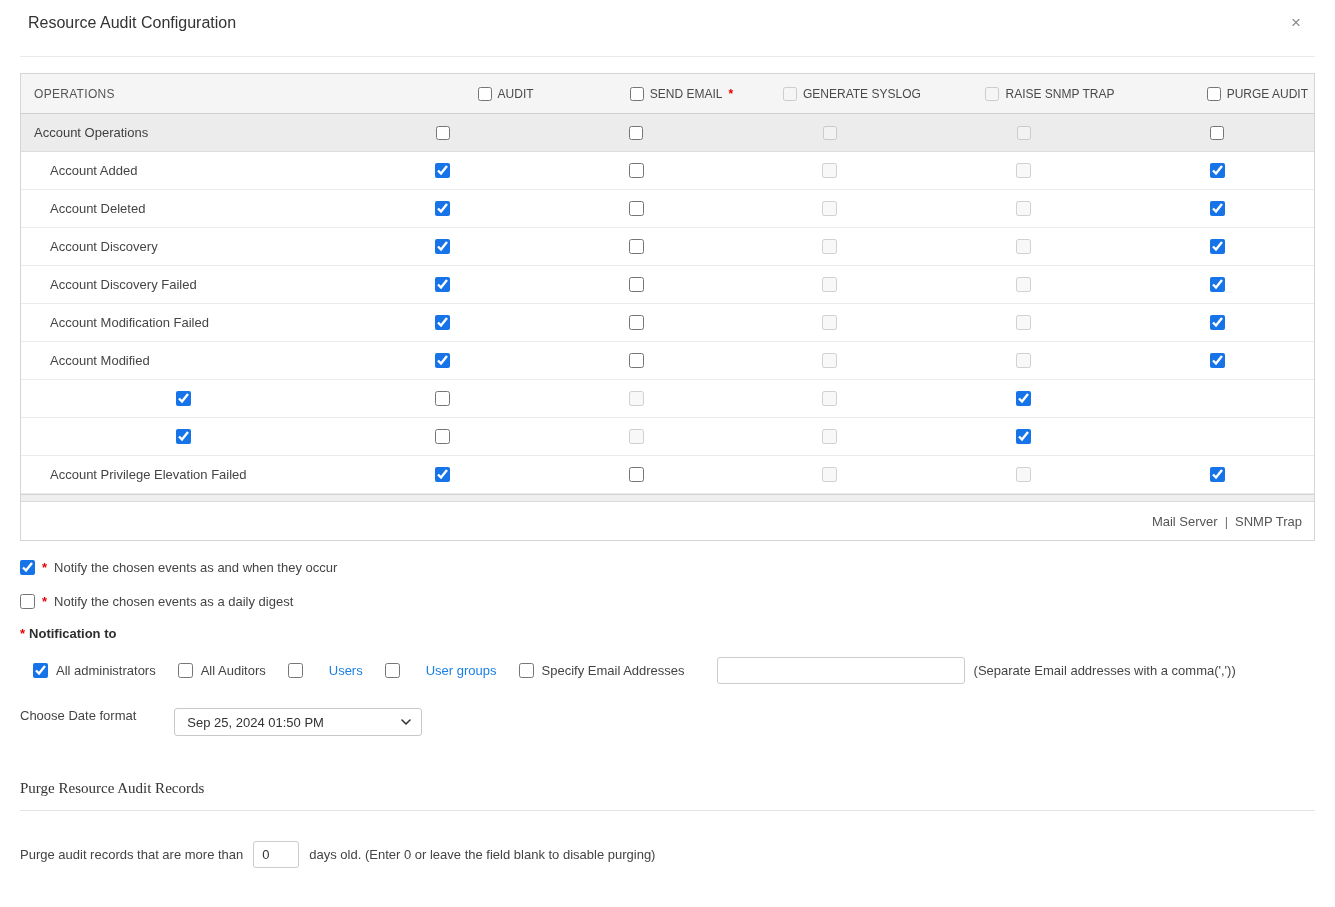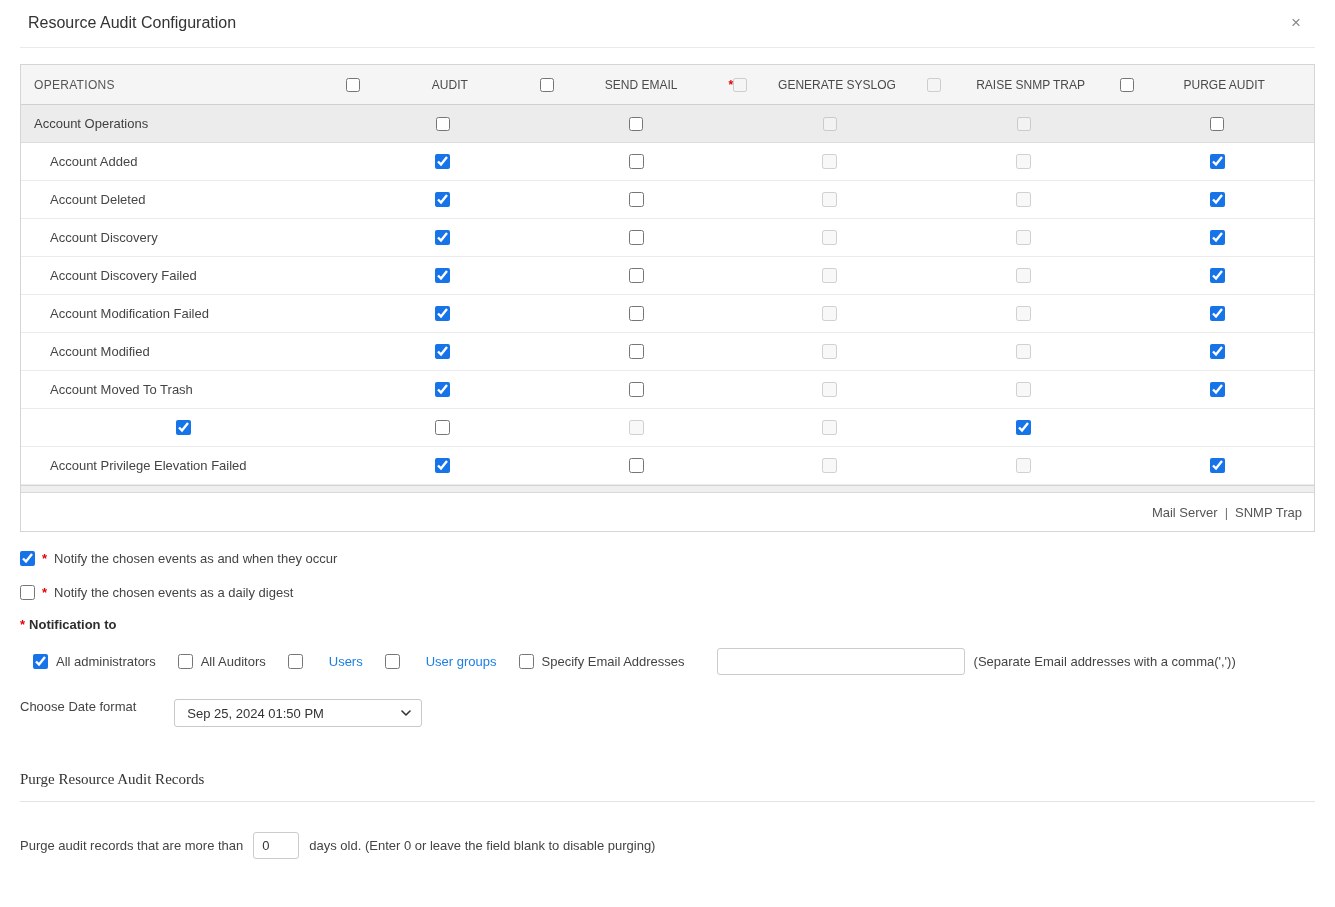--- a/index.html
+++ b/index.html
@@ -15,21 +15,21 @@
     width: 15px; height: 15px;
     accent-color: #1673e8;
     cursor: pointer;
     flex: 0 0 auto;
   }
   input[type="checkbox"][disabled] { cursor: default; }
 
   
   .dlg-header {
     display: flex; align-items: center; justify-content: space-between;
-    padding: 12px 8px 14px 8px;
+    padding: 12px 8px 23px 8px;
     border-bottom: 1px solid #eaeaea;
   }
   .dlg-title { font-size: 16px; color: #333; font-weight: 400; }
   .close-x { color: #8a8a8a; font-size: 17px; line-height: 1; cursor: pointer; padding: 2px 6px; }
 
   
   .audit-table {
     margin-top: 16px;
     border: 1px solid #d5d5d5;
   }
@@ -43,21 +43,21 @@
     height: 40px;
     border-bottom: 1px solid #d0d0d0;
   }
   .thead-row .ops-h {
     padding-left: 13px;
     font-size: 12px;
     color: #555;
     letter-spacing: .3px;
   }
   .hcell {
-    display: flex; align-items: center; justify-content: space-between;
+    display: flex; align-items: center; justify-content: flex-end;
     gap: 6px;
     font-size: 12px; color: #4a4a4a;
     cursor: pointer;
   }
   .hcell input { width: 14px; height: 14px; }
   .req { color: #e60000; font-weight: 700; }
   .tgroup-row {
     background: #ececec;
     height: 38px;
     border-bottom: 1px solid #dcdcdc;
@@ -320,21 +320,20 @@
       </div>
     <div class="cb-cell">
         <input type="checkbox" disabled="" style="">
       </div>
     <div class="cb-cell">
         <input type="checkbox" checked="" style="">
       </div>
   </div>
 
   <div class="trow">
-    <div class="label-cell">Account Moved To Trash</div>
     <div class="cb-cell">
         <input type="checkbox" checked="" style="">
       </div>
     <div class="cb-cell">
         <input type="checkbox" style="">
       </div>
     <div class="cb-cell">
         <input type="checkbox" disabled="" style="">
       </div>
     <div class="cb-cell">

